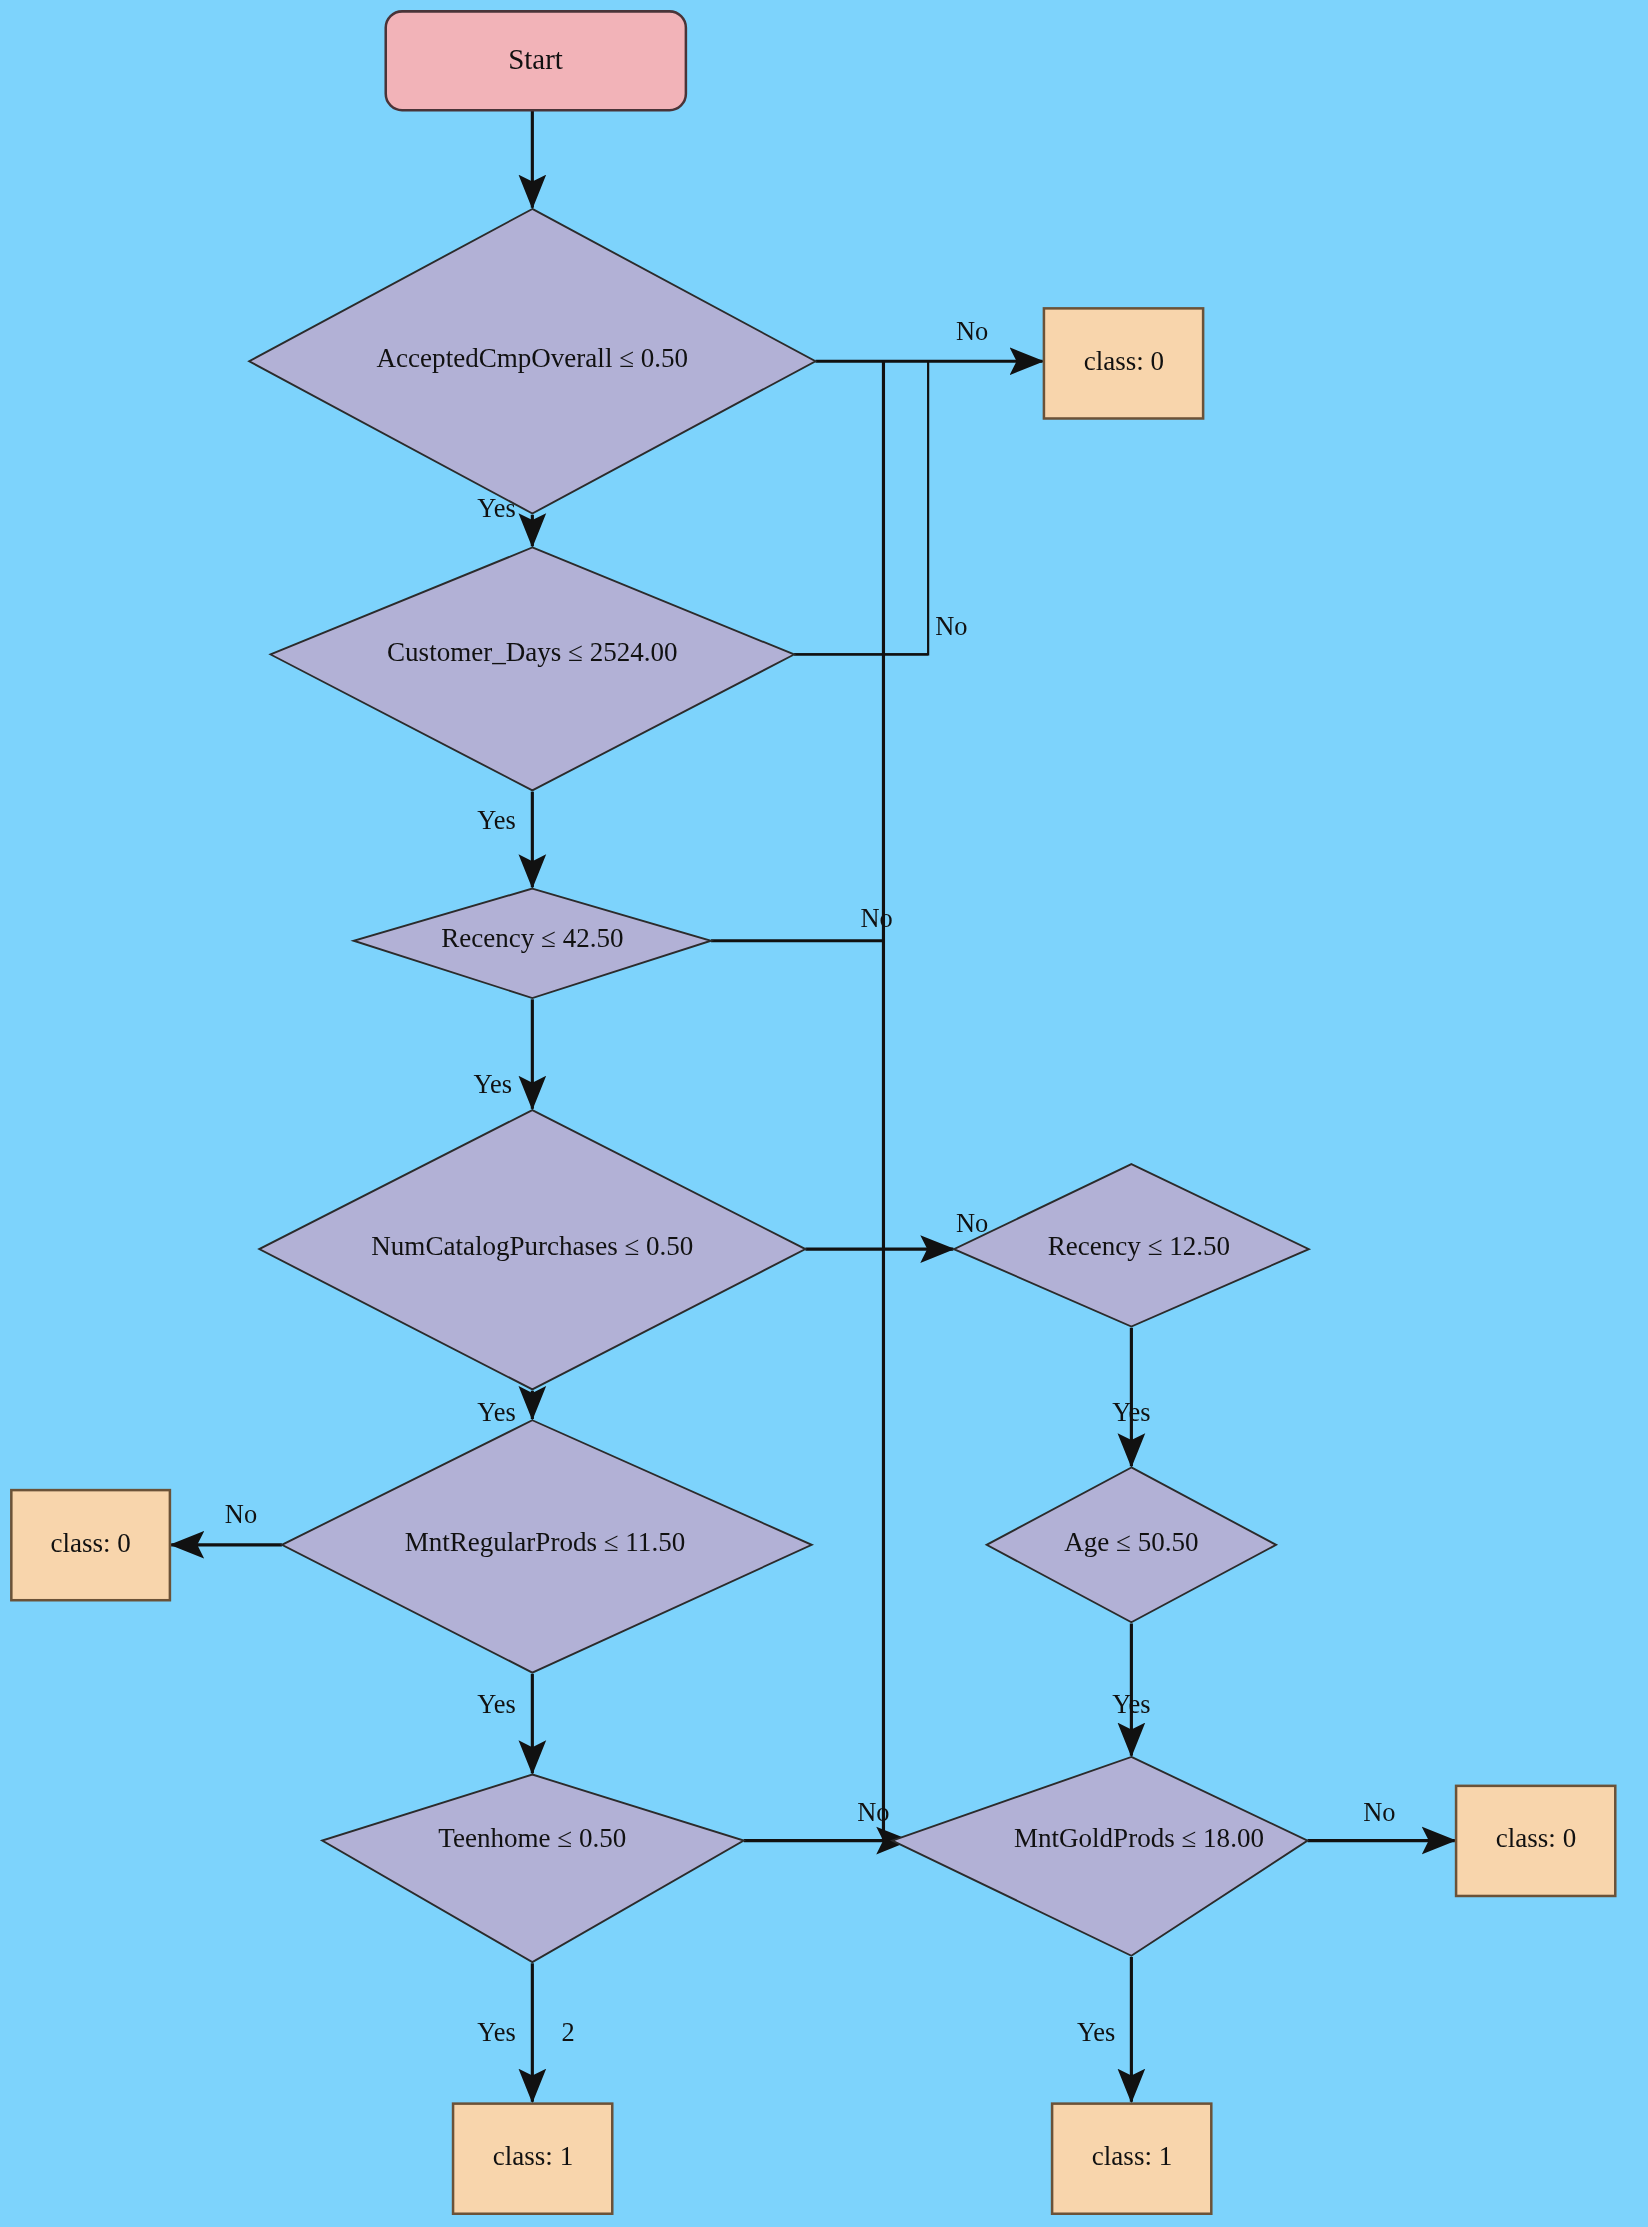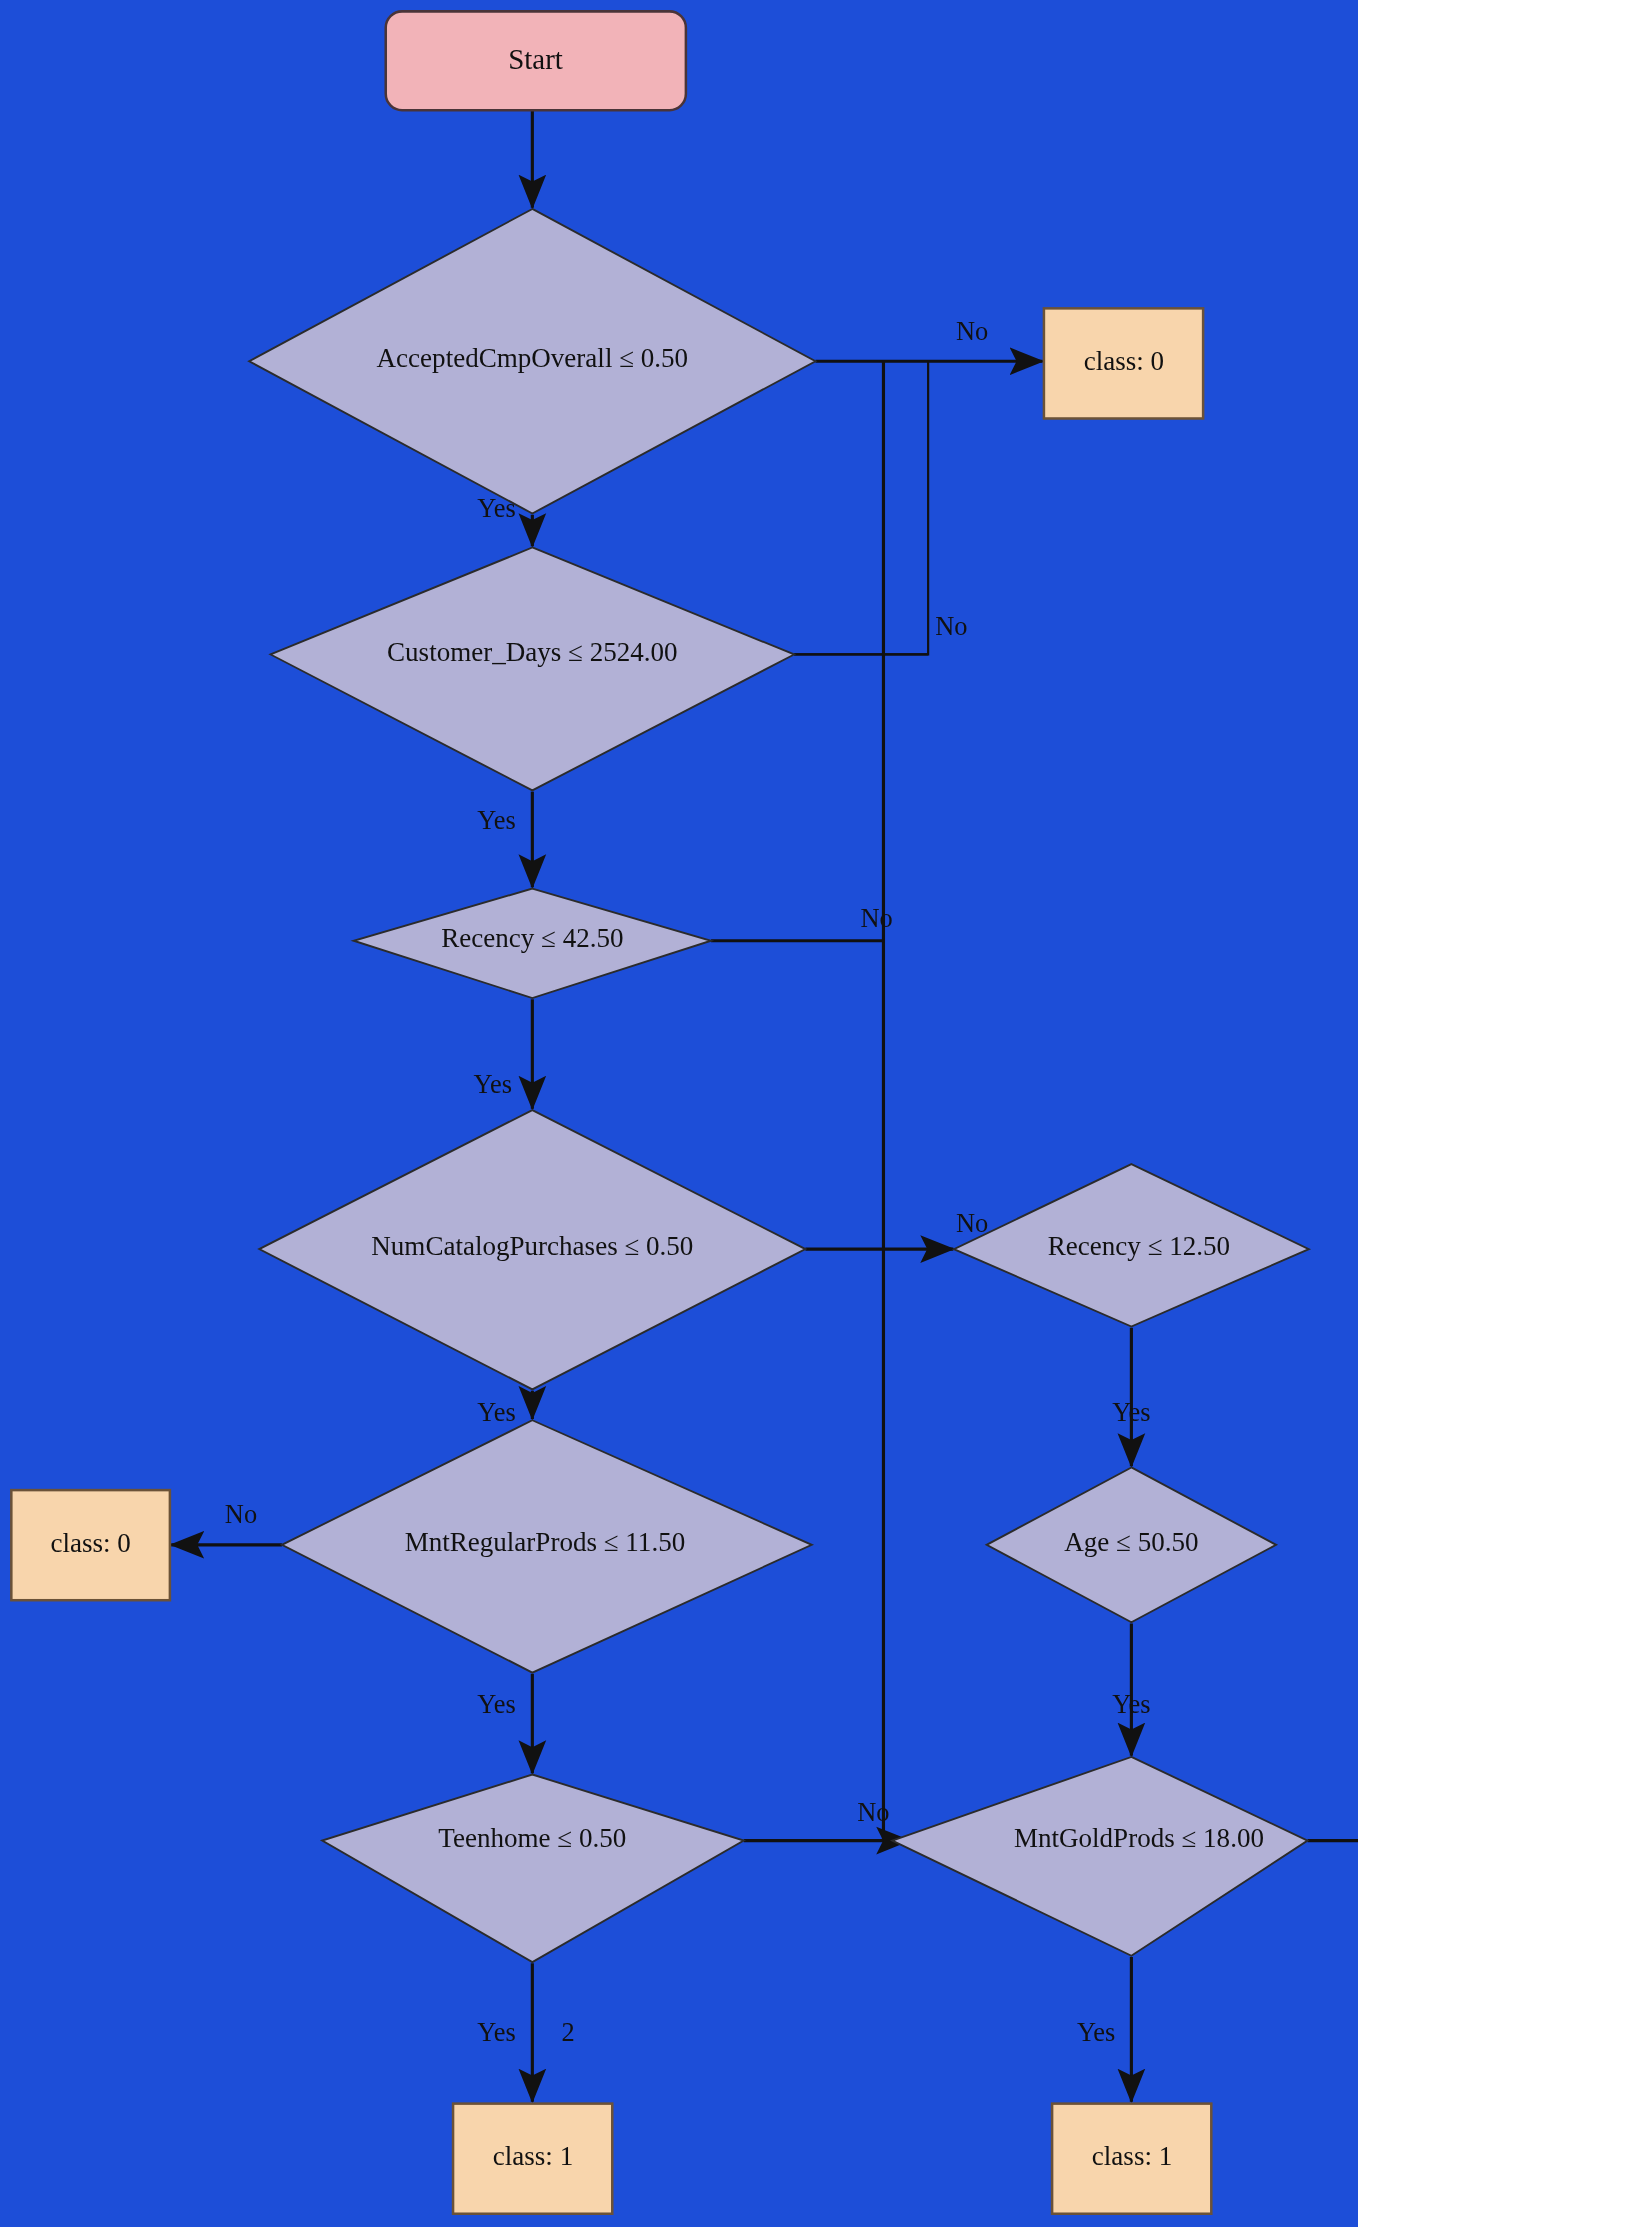--- a/index.html
+++ b/index.html
@@ -2,23 +2,23 @@
 <html style="font-size:10px"><head>
 <meta charset="utf-8">
 <style>
   html, body {
     margin: 0;
     padding: 0;
     background: #ffffff;
   }
   #root {
     position: relative;
-    width: 1358px;
+    width: 1648px;
     height: 2227px;
-    background: #1d4ed8;
+    background: #7dd3fc;
     font-family: "Liberation Serif", "DejaVu Serif", serif;
     overflow: hidden;
   }
   svg#flow {
     display: block;
     width: 1648px;
     height: 2227px;
   }
   .node-shape {
     stroke: #2b2b2b;

